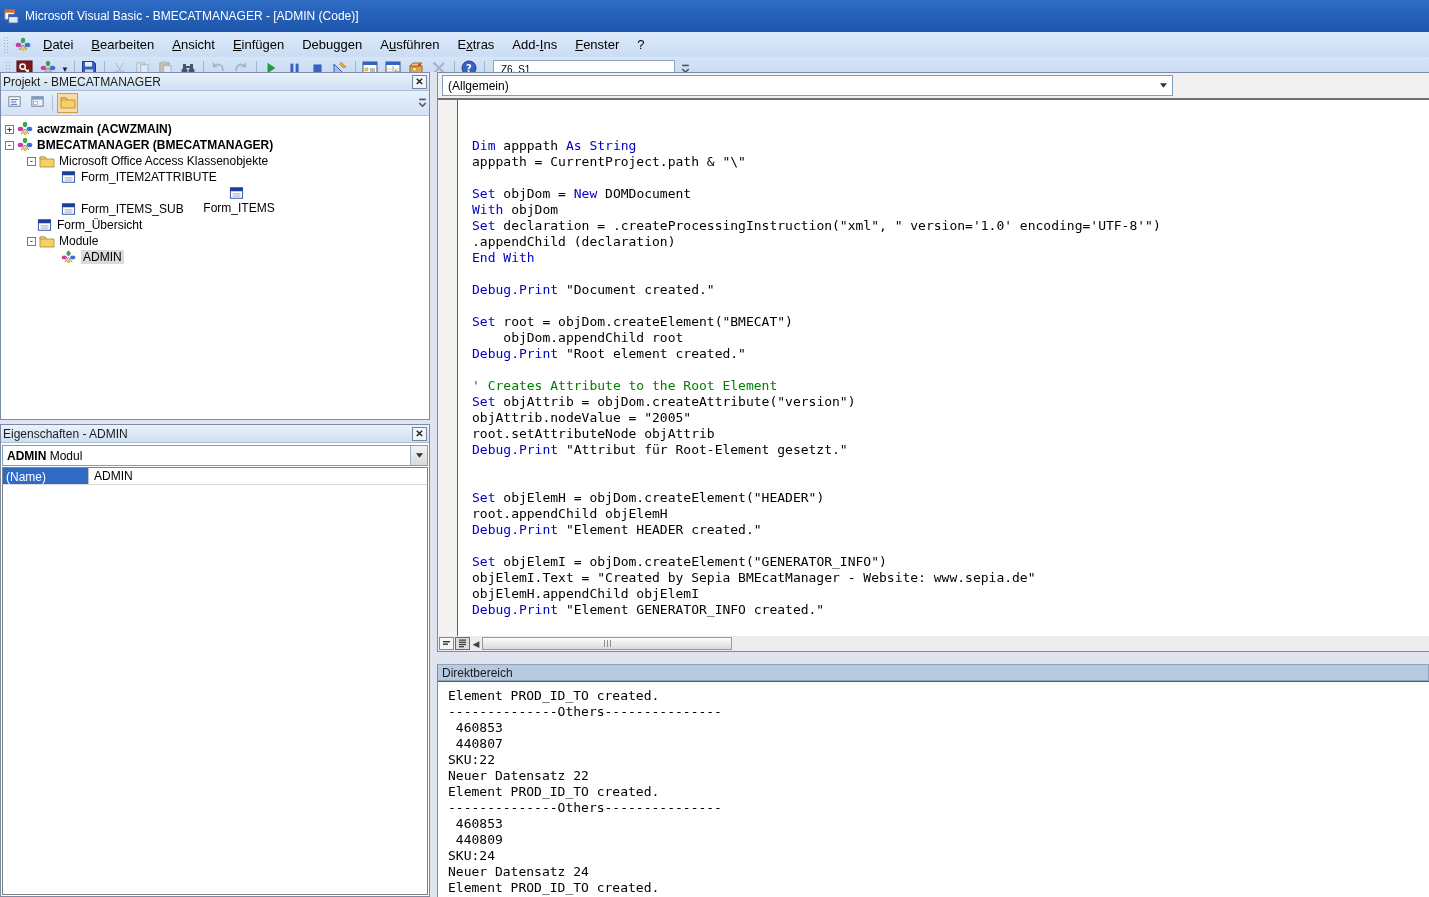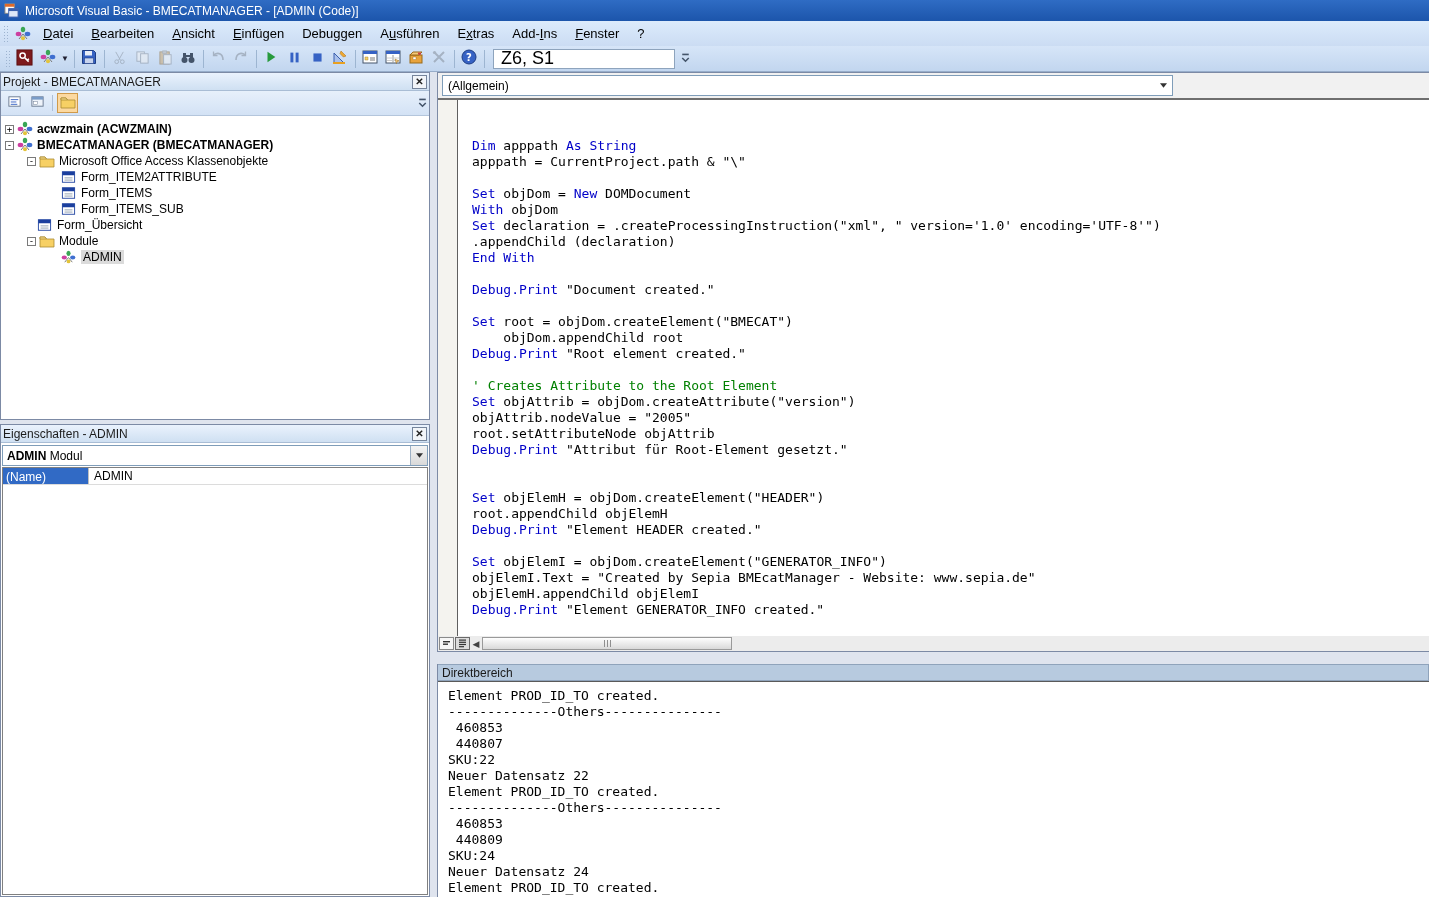--- a/index.html
+++ b/index.html
@@ -1,34 +1,34 @@
 <!DOCTYPE html>
 <html><head>
 <meta charset="utf-8">
 <style>
   * { box-sizing: border-box; margin: 0; padding: 0; }
   html,body { width:1429px; height:897px; overflow:hidden; }
   body { font-family:"Liberation Sans", sans-serif; background:#dfe4ee; position:relative; font-size:12px; }
 
   
-  .titlebar { height:21px; background:linear-gradient(#2f6cc4,#1c55ab); color:#fff;
+  .titlebar { height:32px; background:linear-gradient(#2f6cc4,#1c55ab); color:#fff;
     display:flex; align-items:center; gap:6px; padding-left:4px; font-size:12px; }
   .menubar { height:25px; background:linear-gradient(#dcebfc,#cbdcf3); display:flex;
     align-items:center; font-size:13px; color:#000; }
   .grip { width:5px; height:18px; margin:0 3px;
     background-image:radial-gradient(#9db3cf 40%, transparent 45%); background-size:3px 3px; }
   .menu-item { padding:3px 9px; cursor:default; }
   .menu-item u { text-decoration:underline; }
   .toolbar { height:26px; background:linear-gradient(#d6e5f8,#c2d6ef); display:flex;
     align-items:center; padding-left:2px; border-bottom:1px solid #97adca; }
   .tbtn { width:23px; height:22px; display:flex; align-items:center; justify-content:center; }
   .tbtn.disabled { opacity:.5; }
   .tsep { width:1px; height:18px; background:#9db5d1; margin:0 3px; }
   .pos-box { width:182px; height:20px; background:#fff; border:1px solid #8ea4bd;
-    font-size:18px; display:flex; align-items:center; padding-left:7px; margin-left:5px;text-align:right; }
+    font-size:10px; display:flex; align-items:center; padding-left:7px; margin-left:5px;text-align:right; }
   .chev { margin-left:6px; display:flex; align-items:center; }
 
   
   .main { position:absolute; top:72px; left:0; right:0; bottom:0; display:flex; }
   .left-col { width:430px; display:flex; flex-direction:column; }
   .vgap { width:7px; background:#dfe4ee; }
   .right-col { flex:1; min-width:0; display:flex; flex-direction:column; }
 
   
   .panel { border:1px solid #7c8aa5; background:#fff; display:flex; flex-direction:column; }
@@ -344,21 +344,21 @@
           <div class="tree-row" style="padding-left: 26px;"><span class="expander">-</span><span class="tree-icon"><svg width="16" height="14" viewBox="0 0 16 14">
                 <path d="M1 3h5l1.5 2H15v8H1z" fill="#f7d064" stroke="#a98b32" stroke-width="0.8"></path>
                 <path d="M1 3h5l1.5 2H1z" fill="#f9dd8a" stroke="#a98b32" stroke-width="0.8"></path>
               </svg></span><span class="tree-label">Microsoft Office Access Klassenobjekte</span></div>
           <div class="tree-row" style="padding-left: 48px;"><span class="exp-slot"></span><span class="tree-icon"><svg width="15" height="14" viewBox="0 0 16 16">
                 <rect x="1" y="2" width="14" height="12" fill="#fff" stroke="#1b3f9e"></rect>
                 <rect x="1" y="2" width="14" height="4" fill="#1b3f9e"></rect>
                 <line x1="3.5" y1="9" x2="12.5" y2="9" stroke="#8899aa"></line>
                 <line x1="3.5" y1="11.5" x2="12.5" y2="11.5" stroke="#8899aa"></line>
               </svg></span><span class="tree-label">Form_ITEM2ATTRIBUTE</span></div>
-          <div class="tree-row" style="padding-left: 48px;"><span class="exp-slot"></span><span class="tree-icon"><svg width="15" height="14" viewBox="0 0 16 16">
+          <div class="tree-row" style="padding-left: 48px; flex-direction: column;"><span class="exp-slot"></span><span class="tree-icon"><svg width="15" height="14" viewBox="0 0 16 16">
                 <rect x="1" y="2" width="14" height="12" fill="#fff" stroke="#1b3f9e"></rect>
                 <rect x="1" y="2" width="14" height="4" fill="#1b3f9e"></rect>
                 <line x1="3.5" y1="9" x2="12.5" y2="9" stroke="#8899aa"></line>
                 <line x1="3.5" y1="11.5" x2="12.5" y2="11.5" stroke="#8899aa"></line>
               </svg></span><span class="tree-label">Form_ITEMS</span></div>
           <div class="tree-row" style="padding-left: 48px;"><span class="exp-slot"></span><span class="tree-icon"><svg width="15" height="14" viewBox="0 0 16 16">
                 <rect x="1" y="2" width="14" height="12" fill="#fff" stroke="#1b3f9e"></rect>
                 <rect x="1" y="2" width="14" height="4" fill="#1b3f9e"></rect>
                 <line x1="3.5" y1="9" x2="12.5" y2="9" stroke="#8899aa"></line>
                 <line x1="3.5" y1="11.5" x2="12.5" y2="11.5" stroke="#8899aa"></line>

